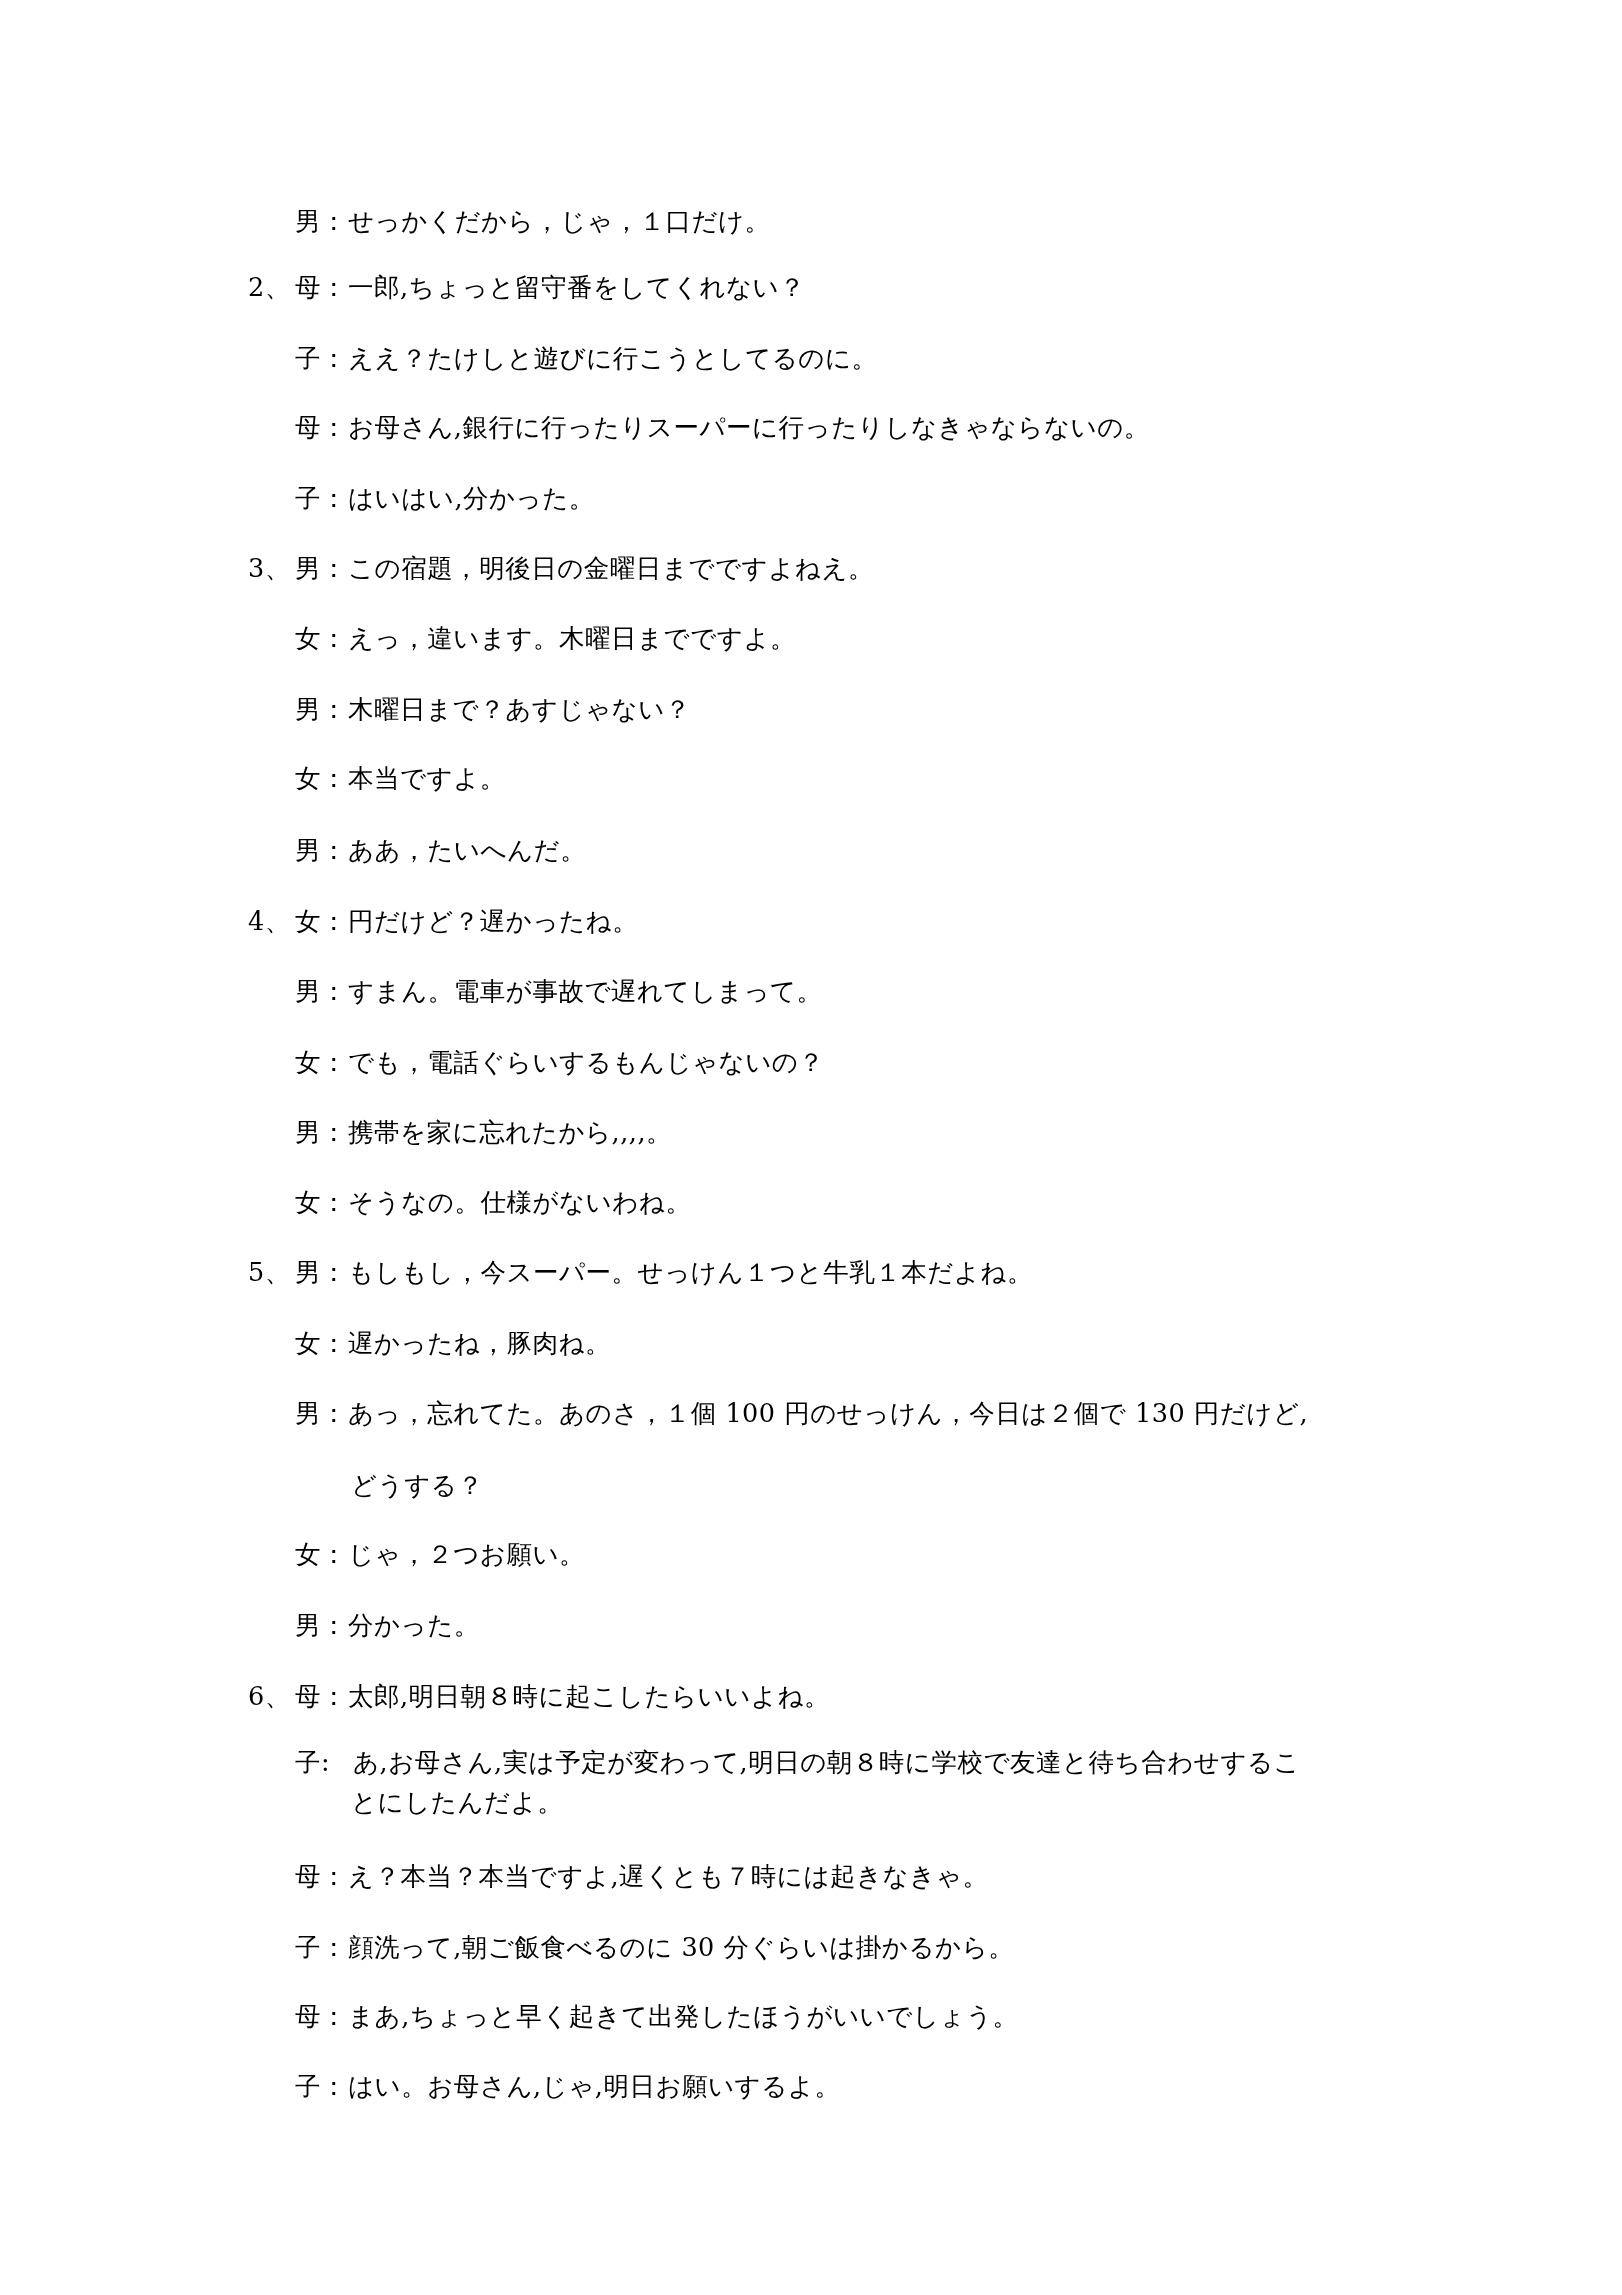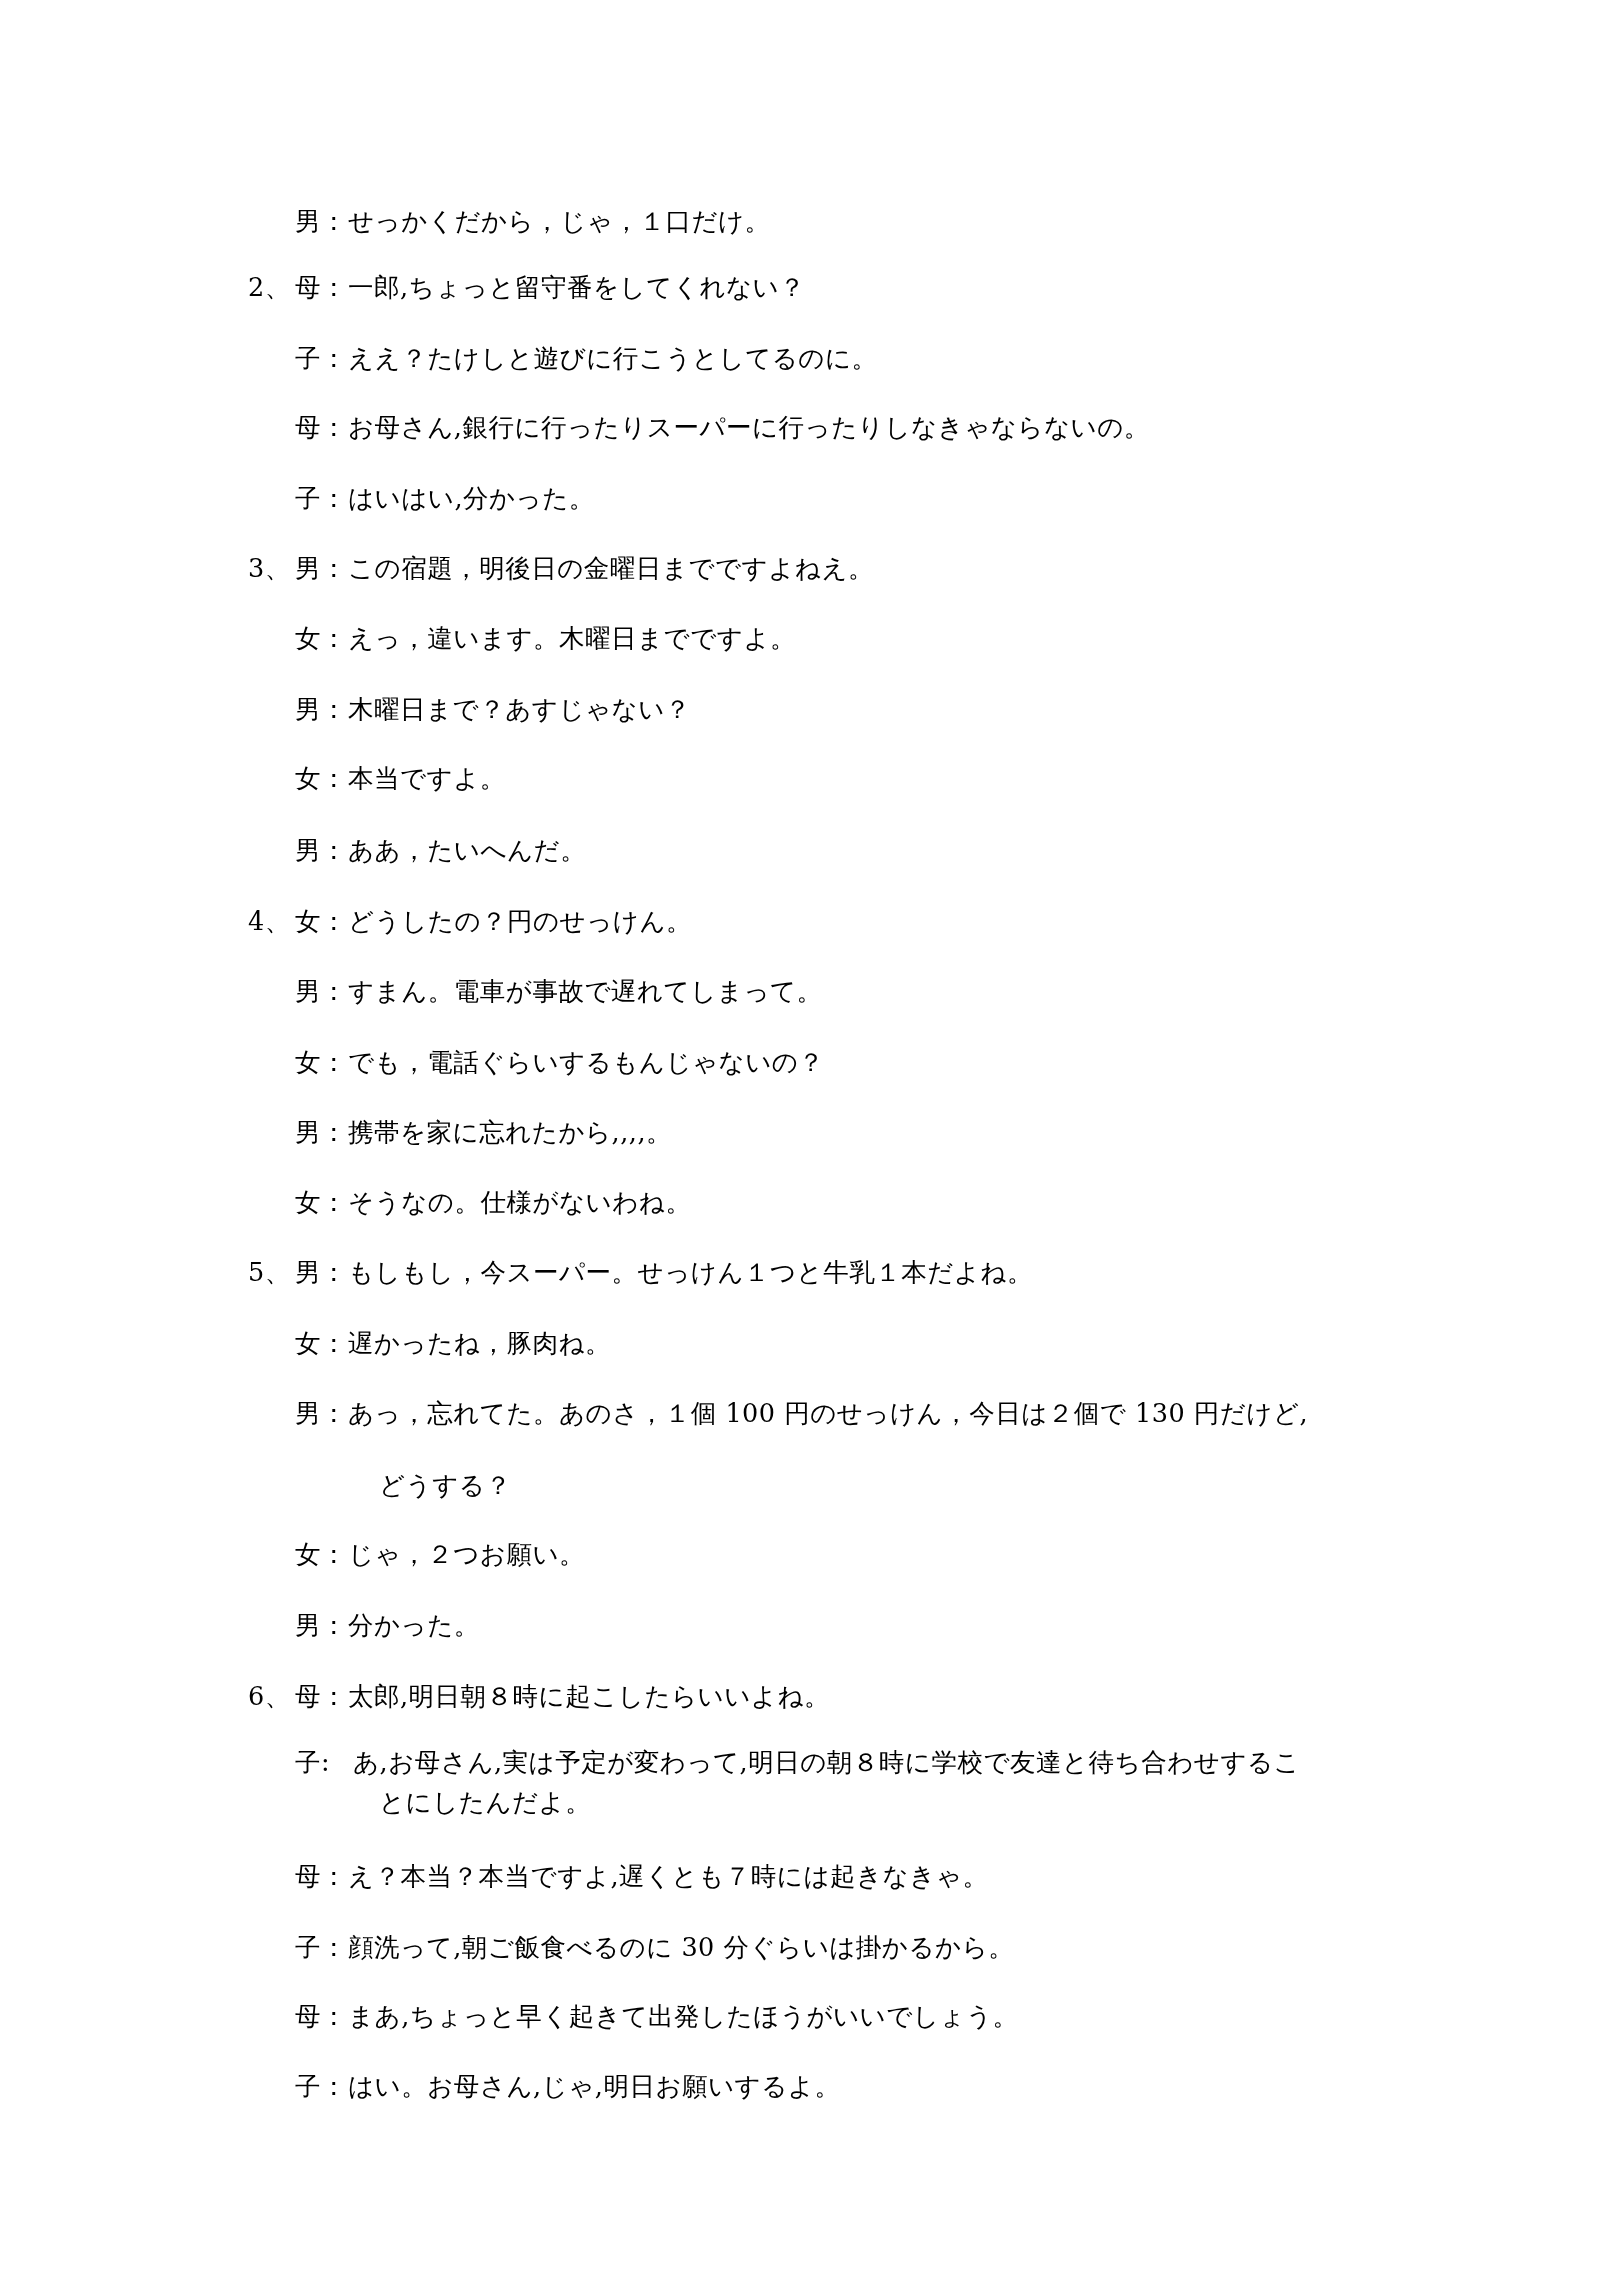--- a/index.html
+++ b/index.html
@@ -2,21 +2,21 @@
 <html style="font-size:8.2px"><head>
 <meta charset="utf-8">
 <style>
   html, body { margin: 0; padding: 0; background: #ffffff; }
   body { width: 1623px; height: 2295px; position: relative; overflow: hidden;
          font-family: "DejaVu Serif", "Liberation Serif", serif; color: #000; }
   .line { position: absolute; font-size: 25.5px; line-height: 31px; white-space: nowrap; letter-spacing: 0.5px; }
   .num { position: absolute; left: 248px; }
   .spk { position: absolute; left: 295px; }
   .txt { position: absolute; left: 348px; }
-  .cont { position: absolute; left: 351px; margin-left: 28px; }
+  .cont { position: absolute; left: 351px; }
 </style>
 </head>
 <body>
 
 <div>
 
   <div class="line" style="top:206px">
     <span class="spk"><span>男</span><span>：</span></span>
     <span class="txt">せっかくだから，じゃ，１口だけ。</span>
   </div>
@@ -57,21 +57,21 @@
     <span class="txt">本当ですよ。</span>
   </div>
   <div class="line" style="top:835px">
     <span class="spk"><span>男</span><span>：</span></span>
     <span class="txt">ああ，たいへんだ。</span>
   </div>
 
   <div class="line" style="top:906px">
     <span class="num">4、</span>
     <span class="spk"><span>女</span><span>：</span></span>
-    <span class="txt">どうしたの？円のせっけん。</span>
+    <span class="txt">円だけど？遅かったね。</span>
   </div>
   <div class="line" style="top:976px">
     <span class="spk"><span>男</span><span>：</span></span>
     <span class="txt">すまん。電車が事故で遅れてしまって。</span>
   </div>
   <div class="line" style="top:1047px">
     <span class="spk"><span>女</span><span>：</span></span>
     <span class="txt">でも，電話ぐらいするもんじゃないの？</span>
   </div>
   <div class="line" style="top:1117px">

